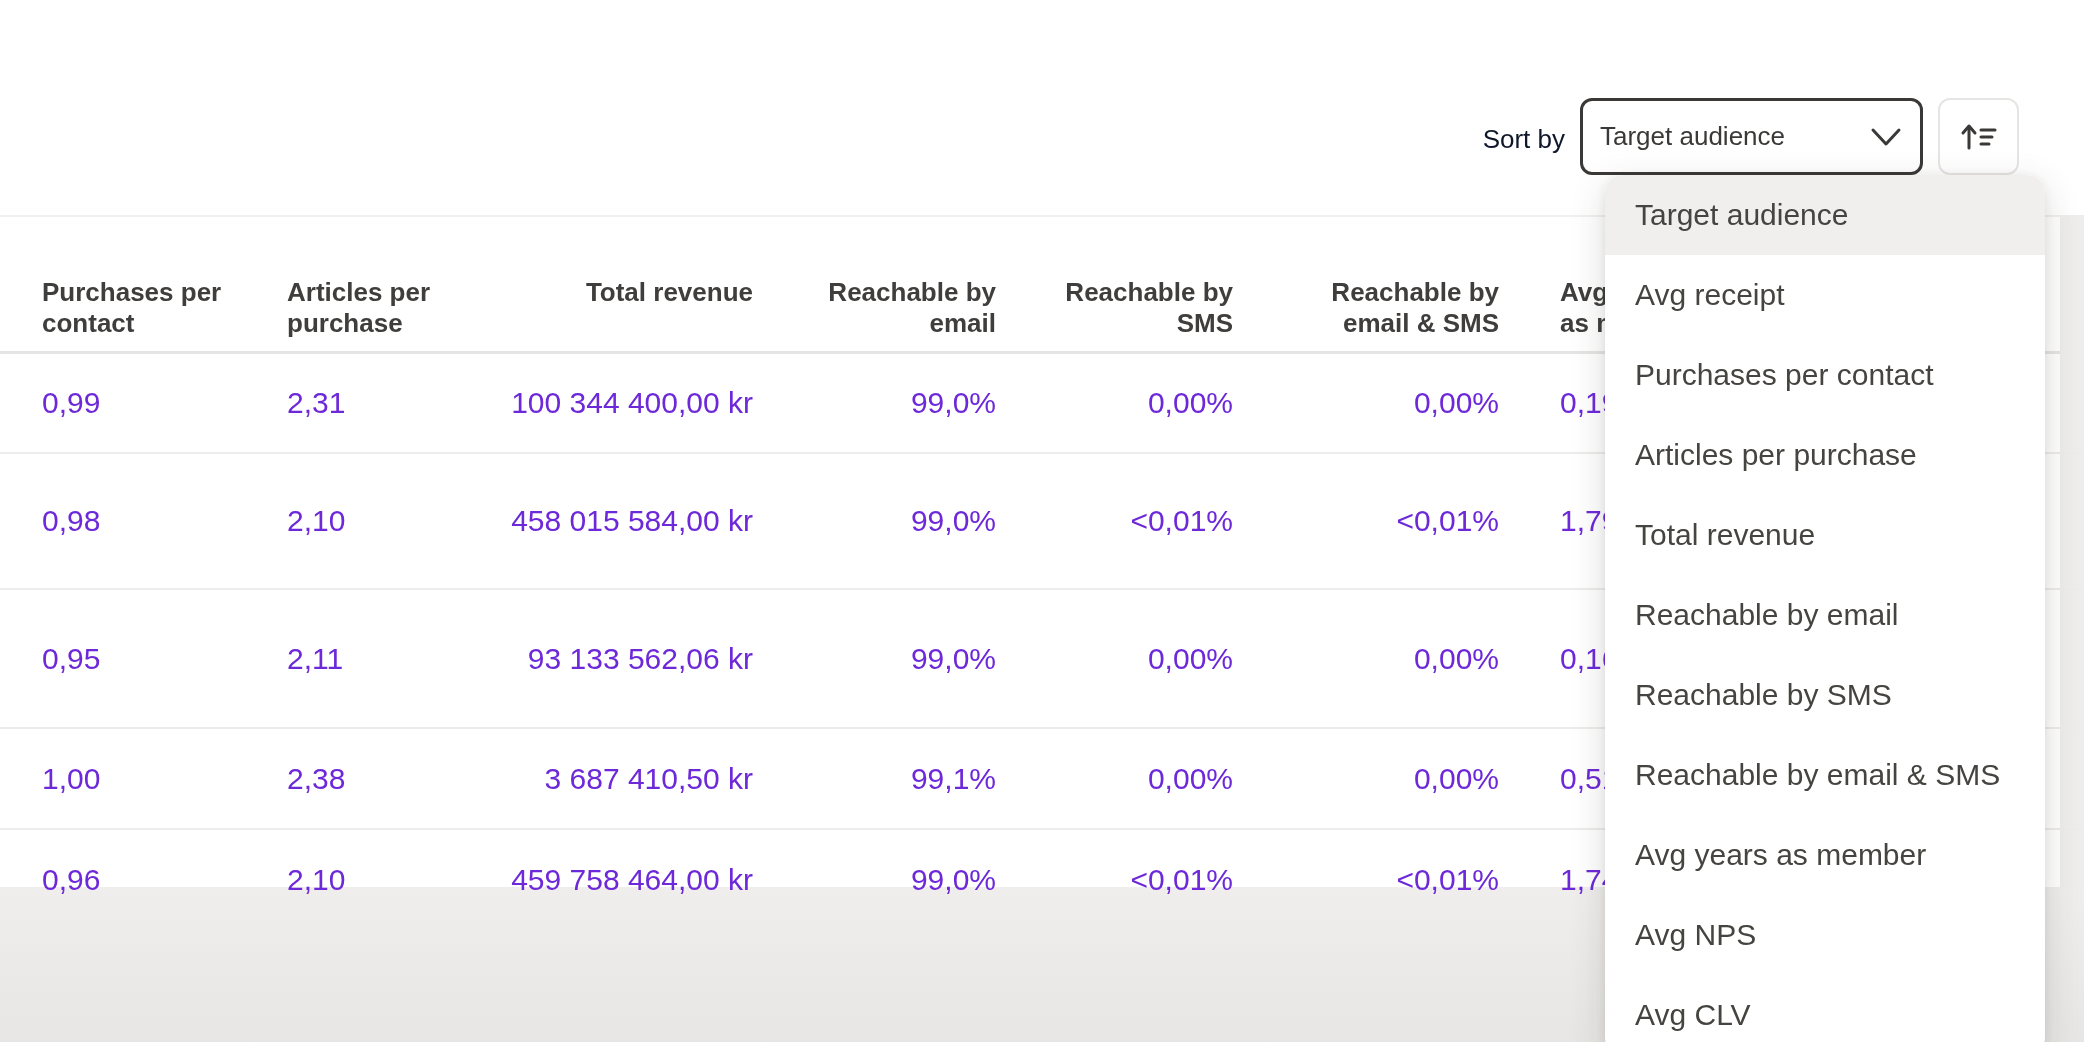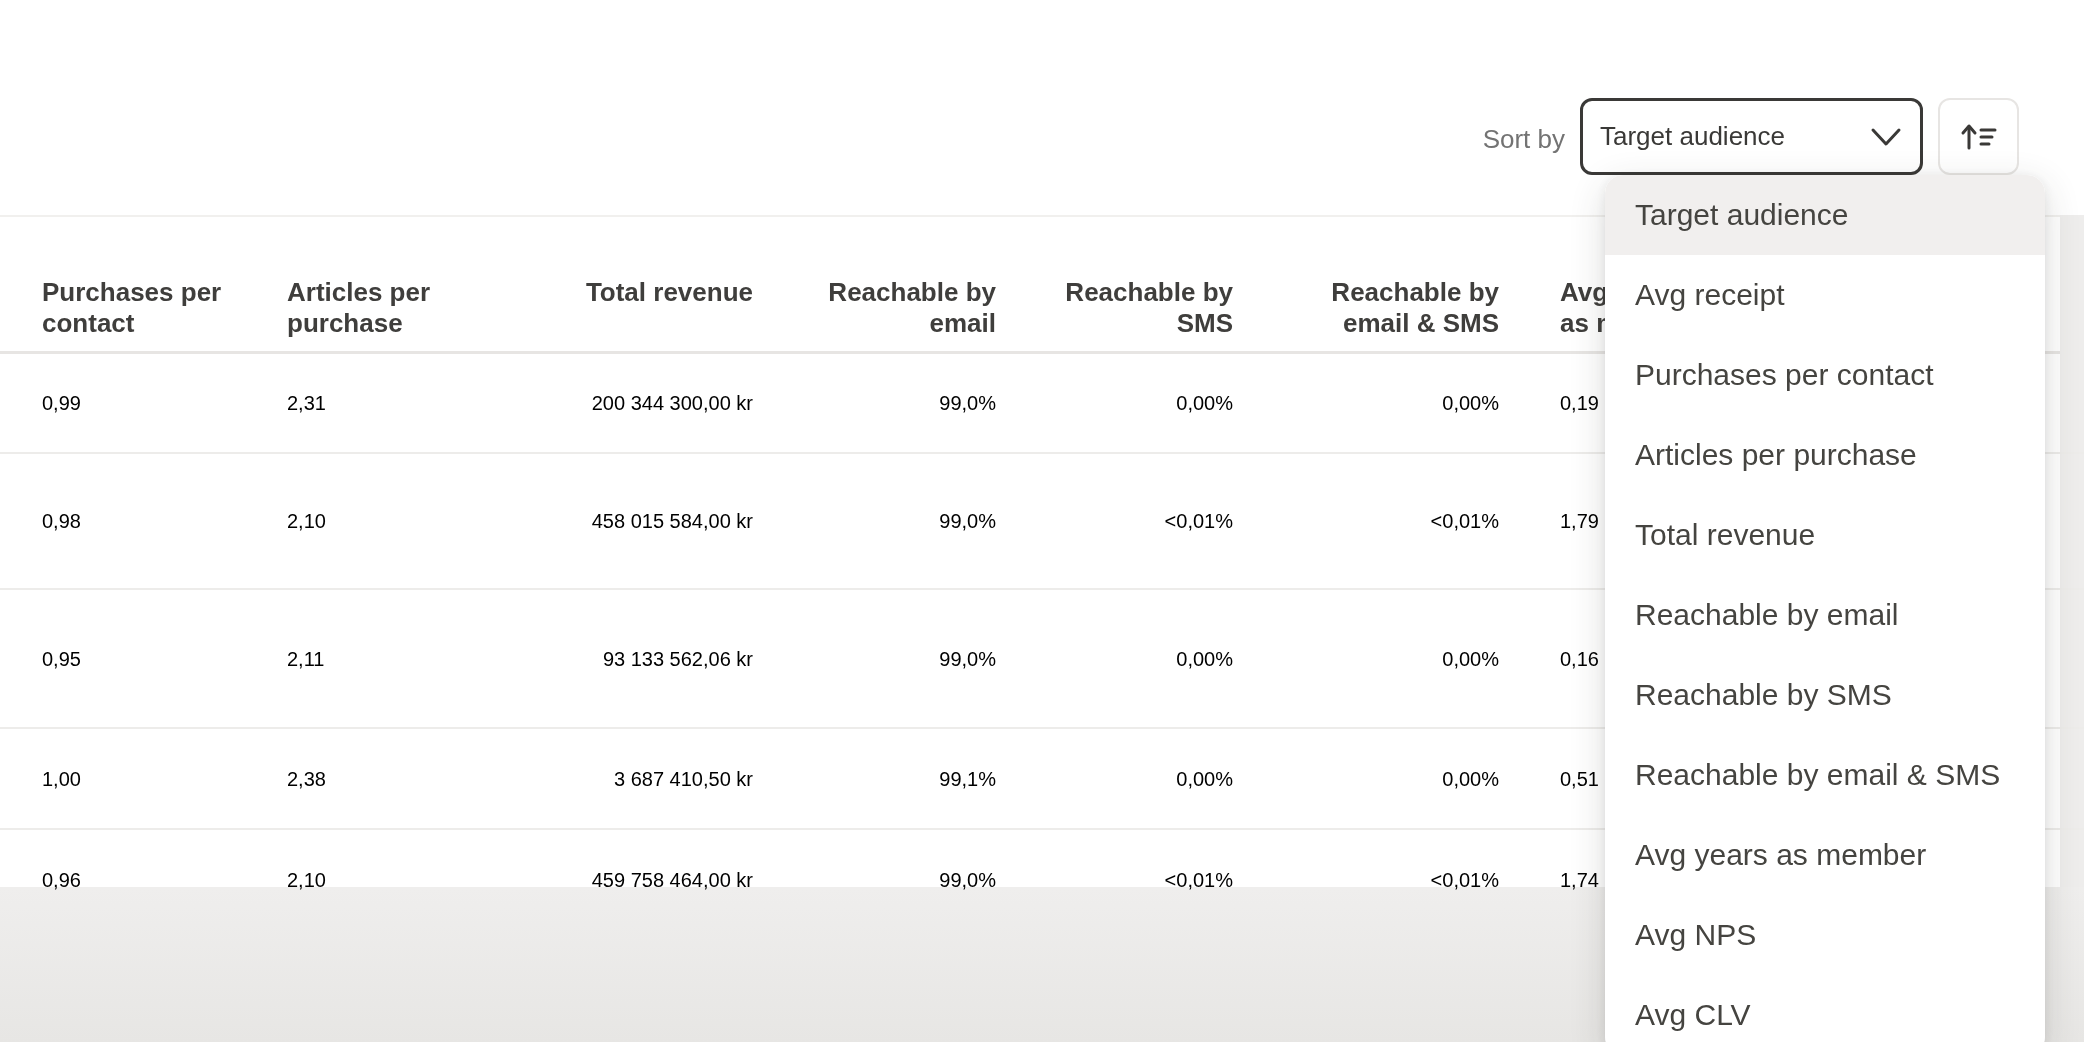--- a/index.html
+++ b/index.html
@@ -14,21 +14,21 @@
   
   .right-strip { position:absolute; left:2060px; top:215px; width:24px; height:827px; background:#eeedec; }
   .footer-bg   { position:absolute; left:0; top:887px; width:2084px; height:155px;
                  background:linear-gradient(#efeeed, #e7e6e4); }
   .divider-top { position:absolute; left:0; top:215px; width:2060px; height:2px; background:#f1f0ee; }
   .divider-head{ position:absolute; left:0; top:351px; width:2060px; height:3px; background:#e7e5e3; }
 
   
   .sort-label {
     position:absolute; top:124px; right:519px;
-    font-size:26px; color:#737373; white-space:nowrap;
+    font-size:26px; color:#0f172a; white-space:nowrap;
   }
   .sort-select {
     position:absolute; left:1580px; top:98px; width:343px; height:77px;
     background:#fff; border:3px solid #3a3937; border-radius:12px;
     display:flex; align-items:center; justify-content:space-between;
     padding:0 18px 0 17px; cursor:pointer;
     font-family:inherit; font-size:26px; font-weight:500; color:#3a3937;
   }
   .sort-order-btn {
     position:absolute; left:1938px; top:98px; width:81px; height:77px;
@@ -41,21 +41,21 @@
   .thead { position:absolute; left:0; top:217px; width:2084px; height:134px; }
   .hcell {
     position:absolute; top:60px;
     font-size:26px; font-weight:700; color:#3f3e3c; line-height:1.2;
   }
   .tbody { position:absolute; left:0; top:354px; width:2084px; }
   .trow  { position:relative; width:2084px; }
   .trow.sep { border-bottom:2px solid #edecea; }
   .cell {
     position:absolute; top:50%; transform:translateY(-50%);
-    font-size:20px; color:#000000; white-space:nowrap;
+    font-size:30px; color:#6d28d9; white-space:nowrap;
   }
   
   .c1 { left:42px;   width:200px; text-align:left; }
   .c2 { left:287px;  width:165px; text-align:left; }
   .c3 { right:1331px; text-align:right; white-space:nowrap; }
   .c4 { right:1088px; width:180px; text-align:right; }
   .c5 { right:851px;  width:180px; text-align:right; }
   .c6 { right:585px;  width:220px; text-align:right; }
   .c7 { left:1560px;  width:142px; text-align:left; }
 
@@ -109,21 +109,21 @@
     <div class="hcell c4">Reachable by email</div>
     <div class="hcell c5">Reachable by SMS</div>
     <div class="hcell c6">Reachable by email &amp; SMS</div>
     <div class="hcell c7">Avg years as member</div>
   </div>
 <div class="divider-head"></div>
 <div class="tbody" id="tbody">
     <div class="trow sep" style="height: 100px;">
       <div class="cell c1">0,99</div>
       <div class="cell c2">2,31</div>
-      <div class="cell c3">200 344 300,00 kr</div>
+      <div class="cell c3">100 344 400,00 kr</div>
       <div class="cell c4">99,0%</div>
       <div class="cell c5">0,00%</div>
       <div class="cell c6">0,00%</div>
       <div class="cell c7">0,19</div>
     </div>
     <div class="trow sep" style="height: 136px;">
       <div class="cell c1">0,98</div>
       <div class="cell c2">2,10</div>
       <div class="cell c3">458 015 584,00 kr</div>
       <div class="cell c4">99,0%</div>

